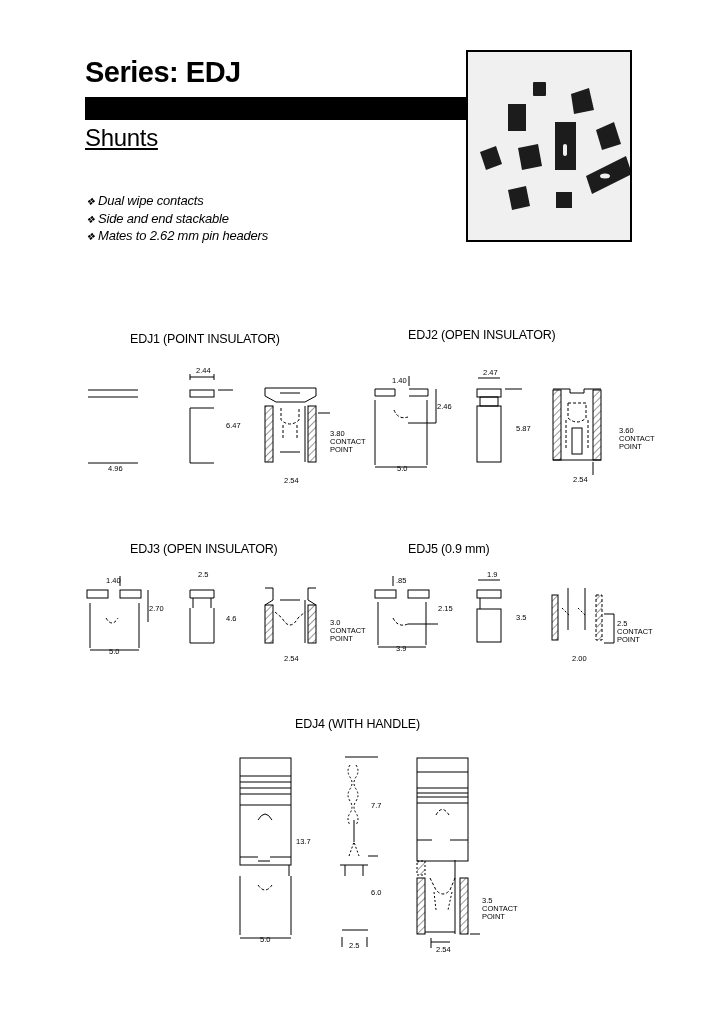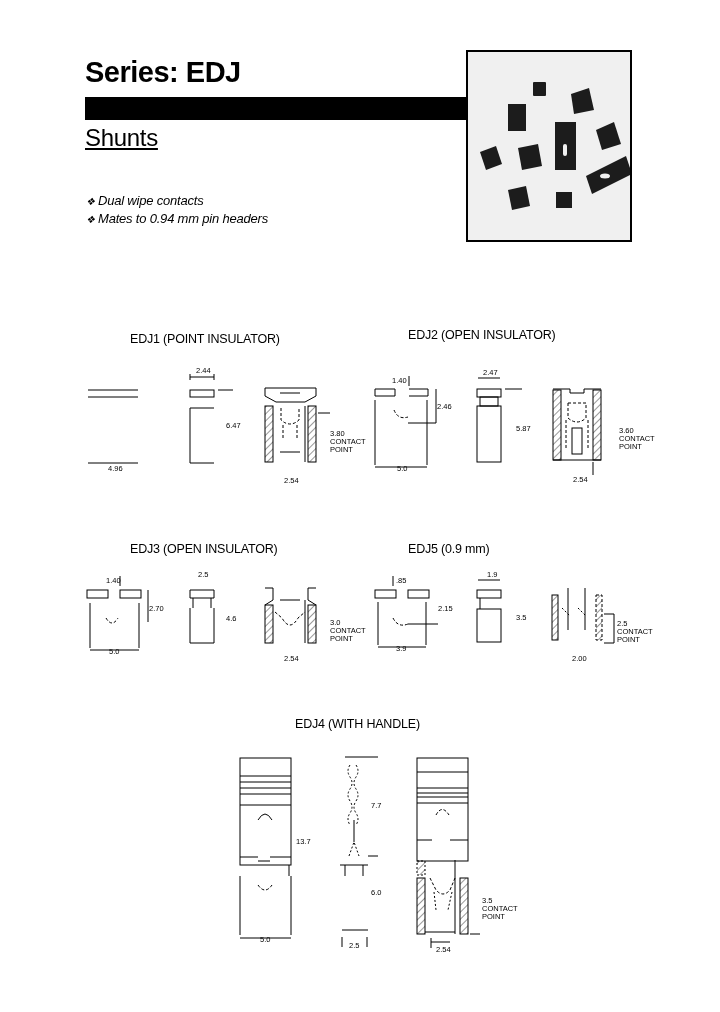--- a/index.html
+++ b/index.html
@@ -19,21 +19,22 @@
 </style>
 </head>
 <body>
 
 <div class="abs title">Series: EDJ</div>
 <div class="abs bar"></div>
 <div class="abs subtitle">Shunts</div>
 
 <ul class="abs features">
   <li><span class="bullet">❖</span><span>Dual wipe contacts</span></li>
-  <li><span class="bullet">❖</span><span>Mates to 0.94 mm pin headers</span></li>
+  <li><span class="bullet">❖</span><span>Side and end stackable</span></li>
+  <li><span class="bullet">❖</span><span>Mates to 2.62 mm pin headers</span></li>
 </ul>
 
 <div class="abs photo" title="Assorted black shunt jumpers">
   <svg width="162" height="188" viewBox="0 0 162 188">
     <g fill="#1c1c1c">
       <rect x="65" y="30" width="13" height="14" rx="1"></rect>
       <rect x="40" y="52" width="18" height="27"></rect>
       <polygon points="103,42 121,36 126,58 106,62"></polygon>
       <rect x="87" y="70" width="21" height="48"></rect>
       <polygon points="128,78 146,70 153,92 134,98"></polygon>

